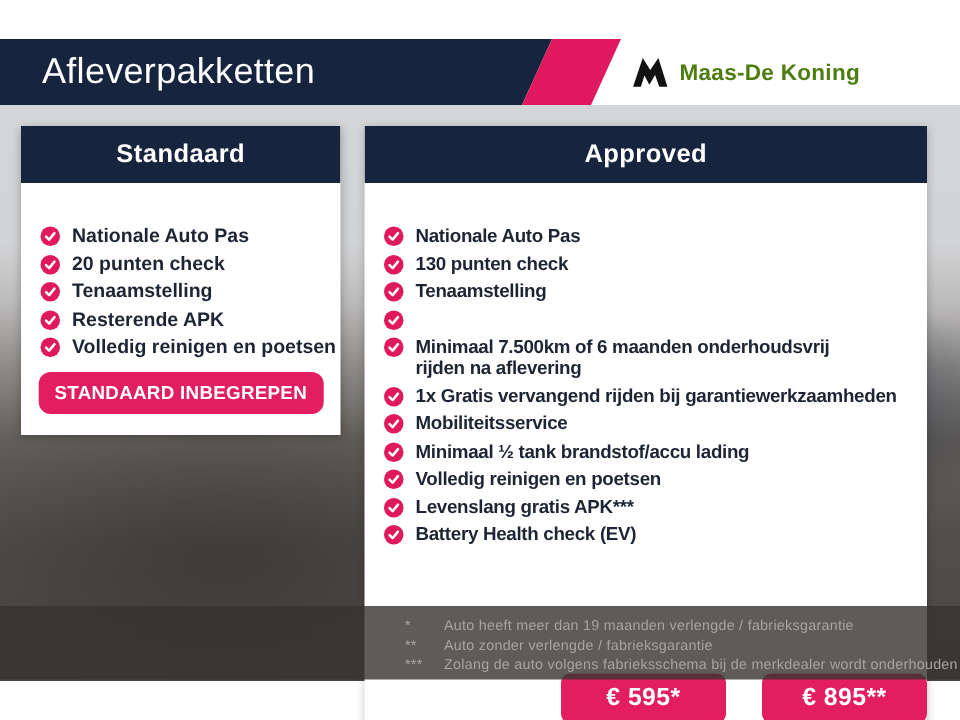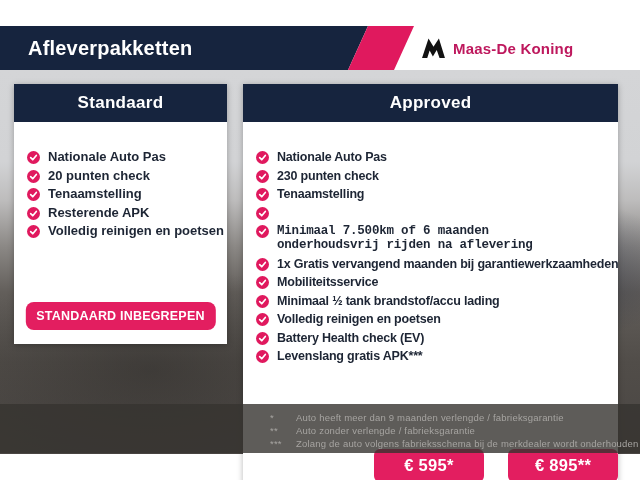--- a/index.html
+++ b/index.html
@@ -23,55 +23,55 @@
       linear-gradient(180deg,#d4d5d7 0%,#d2d3d5 24%,#bdbcbc 34%,#8b8885 46%,#625e5a 58%,#514d49 76%,#4a4643 100%);
   }
   
   .topbar-navy{
     position:absolute;left:0;top:26px;width:368px;height:44px;
     background:var(--navy);
     clip-path:polygon(0 0,100% 0,calc(100% - 20px) 100%,0 100%);
     display:flex;align-items:center;
   }
   .topbar-title{
-    color:#ffffff;font-size:20px;font-weight:bold;padding-left:28px;letter-spacing:.2px;
+    color:#ffffff;font-size:24px;font-weight:normal;padding-left:28px;letter-spacing:.2px;
   }
   .pink-band{
     position:absolute;left:348px;top:26px;width:66px;height:44px;
     background:var(--pink);
     clip-path:polygon(20px 0,100% 0,calc(100% - 20px) 100%,0 100%);
   }
   .brand{
     position:absolute;left:421px;top:26px;height:44px;
     display:flex;align-items:center;gap:7px;
   }
   .brand-mark{width:25px;height:21px;display:block;}
-  .brand-name{font-size:15px;font-weight:bold;color:#be185d;letter-spacing:.2px;}
+  .brand-name{font-size:15px;font-weight:bold;color:#4d7c0f;letter-spacing:.2px;}
 
   
   .panel{
     position:absolute;background:#ffffff;overflow:hidden;
     box-shadow:0 1px 6px rgba(0,0,0,.28);
   }
-  .panel-standaard{left:14px;top:84px;width:213px;height:260px;}
+  .panel-standaard{left:14px;top:84px;width:213px;height:206px;}
   .panel-approved{left:243px;top:84px;width:375px;height:406px;}
   .panel-header{
     height:38px;background:var(--navy);color:#ffffff;
     display:flex;align-items:center;justify-content:center;
     font-size:17px;font-weight:bold;letter-spacing:.3px;
   }
   .features{list-style:none;margin:0;padding:28px 6px 0 13px;}
   .feature{
     display:flex;align-items:flex-start;margin-bottom:4.5px;
     font-size:12.5px;font-weight:bold;color:var(--text);
     line-height:14px;white-space:nowrap;letter-spacing:-0.2px;
   }
   .panel-standaard .feature{font-size:13px;letter-spacing:0;}
   .feature.wrap{white-space:normal;}
-  .feature.wrap .txt{max-width:298px;display:inline-block;font-family:Liberation Mono, monospace;}
+  .feature.wrap .txt{max-width:298px;display:inline-block;}
   .check{
     width:13px;height:13px;border-radius:50%;background:var(--pink);
     flex:0 0 13px;margin-right:8px;margin-top:1px;
     display:flex;align-items:center;justify-content:center;
   }
   .check svg{width:9px;height:9px;display:block;}
 
   .badge{
     position:absolute;left:50%;transform:translateX(-50%);bottom:14px;
     background:var(--pink-btn);color:#ffffff;font-weight:bold;font-size:12.5px;
@@ -174,21 +174,21 @@
           </svg>
         </span>
       <span class="txt">Nationale Auto Pas</span>
     </li>
     <li class="feature">
       <span class="check">
           <svg viewBox="0 0 24 24">
             <path d="M4.5 12.5 L10 18 L19.5 6.5" stroke="#ffffff" stroke-width="4.5" fill="none" stroke-linecap="round" stroke-linejoin="round"></path>
           </svg>
         </span>
-      <span class="txt">230 punten check</span>
+      <span class="txt">130 punten check</span>
     </li>
     <li class="feature">
       <span class="check">
           <svg viewBox="0 0 24 24">
             <path d="M4.5 12.5 L10 18 L19.5 6.5" stroke="#ffffff" stroke-width="4.5" fill="none" stroke-linecap="round" stroke-linejoin="round"></path>
           </svg>
         </span>
       <span class="txt">Tenaamstelling</span>
     </li>
     <li class="feature">
@@ -205,21 +205,21 @@
           </svg>
         </span>
       <span class="txt">Minimaal 7.500km of 6 maanden onderhoudsvrij rijden na aflevering</span>
     </li>
     <li class="feature">
       <span class="check">
           <svg viewBox="0 0 24 24">
             <path d="M4.5 12.5 L10 18 L19.5 6.5" stroke="#ffffff" stroke-width="4.5" fill="none" stroke-linecap="round" stroke-linejoin="round"></path>
           </svg>
         </span>
-      <span class="txt">1x Gratis vervangend maanden bij garantiewerkzaamheden</span>
+      <span class="txt">1x Gratis vervangend rijden bij garantiewerkzaamheden</span>
     </li>
     <li class="feature">
       <span class="check">
           <svg viewBox="0 0 24 24">
             <path d="M4.5 12.5 L10 18 L19.5 6.5" stroke="#ffffff" stroke-width="4.5" fill="none" stroke-linecap="round" stroke-linejoin="round"></path>
           </svg>
         </span>
       <span class="txt">Mobiliteitsservice</span>
     </li>
     <li class="feature">
@@ -237,41 +237,41 @@
           </svg>
         </span>
       <span class="txt">Volledig reinigen en poetsen</span>
     </li>
     <li class="feature">
       <span class="check">
           <svg viewBox="0 0 24 24">
             <path d="M4.5 12.5 L10 18 L19.5 6.5" stroke="#ffffff" stroke-width="4.5" fill="none" stroke-linecap="round" stroke-linejoin="round"></path>
           </svg>
         </span>
+      <span class="txt">Levenslang gratis APK***</span>
+    </li>
+    <li class="feature">
+      <span class="check">
+          <svg viewBox="0 0 24 24">
+            <path d="M4.5 12.5 L10 18 L19.5 6.5" stroke="#ffffff" stroke-width="4.5" fill="none" stroke-linecap="round" stroke-linejoin="round"></path>
+          </svg>
+        </span>
       <span class="txt">Battery Health check (EV)</span>
-    </li>
-    <li class="feature">
-      <span class="check">
-          <svg viewBox="0 0 24 24">
-            <path d="M4.5 12.5 L10 18 L19.5 6.5" stroke="#ffffff" stroke-width="4.5" fill="none" stroke-linecap="round" stroke-linejoin="round"></path>
-          </svg>
-        </span>
-      <span class="txt">Levenslang gratis APK***</span>
     </li>
   </ul>
   <div class="prices">
     <button class="price-btn">€ 595*</button>
     <button class="price-btn">€ 895**</button>
   </div>
 </div>
 
 <div class="footnotes">
   <div class="fn-row">
     <span class="fn-marker">*</span>
-    <span class="fn-text">Auto heeft meer dan 9 maanden verlengde / fabrieksgarantie</span>
+    <span class="fn-text">Auto heeft meer dan 19 maanden verlengde / fabrieksgarantie</span>
   </div>
   <div class="fn-row">
     <span class="fn-marker">**</span>
     <span class="fn-text">Auto zonder verlengde / fabrieksgarantie</span>
   </div>
   <div class="fn-row">
     <span class="fn-marker">***</span>
     <span class="fn-text">Zolang de auto volgens fabrieksschema bij de merkdealer wordt onderhouden</span>
   </div>
 </div>

